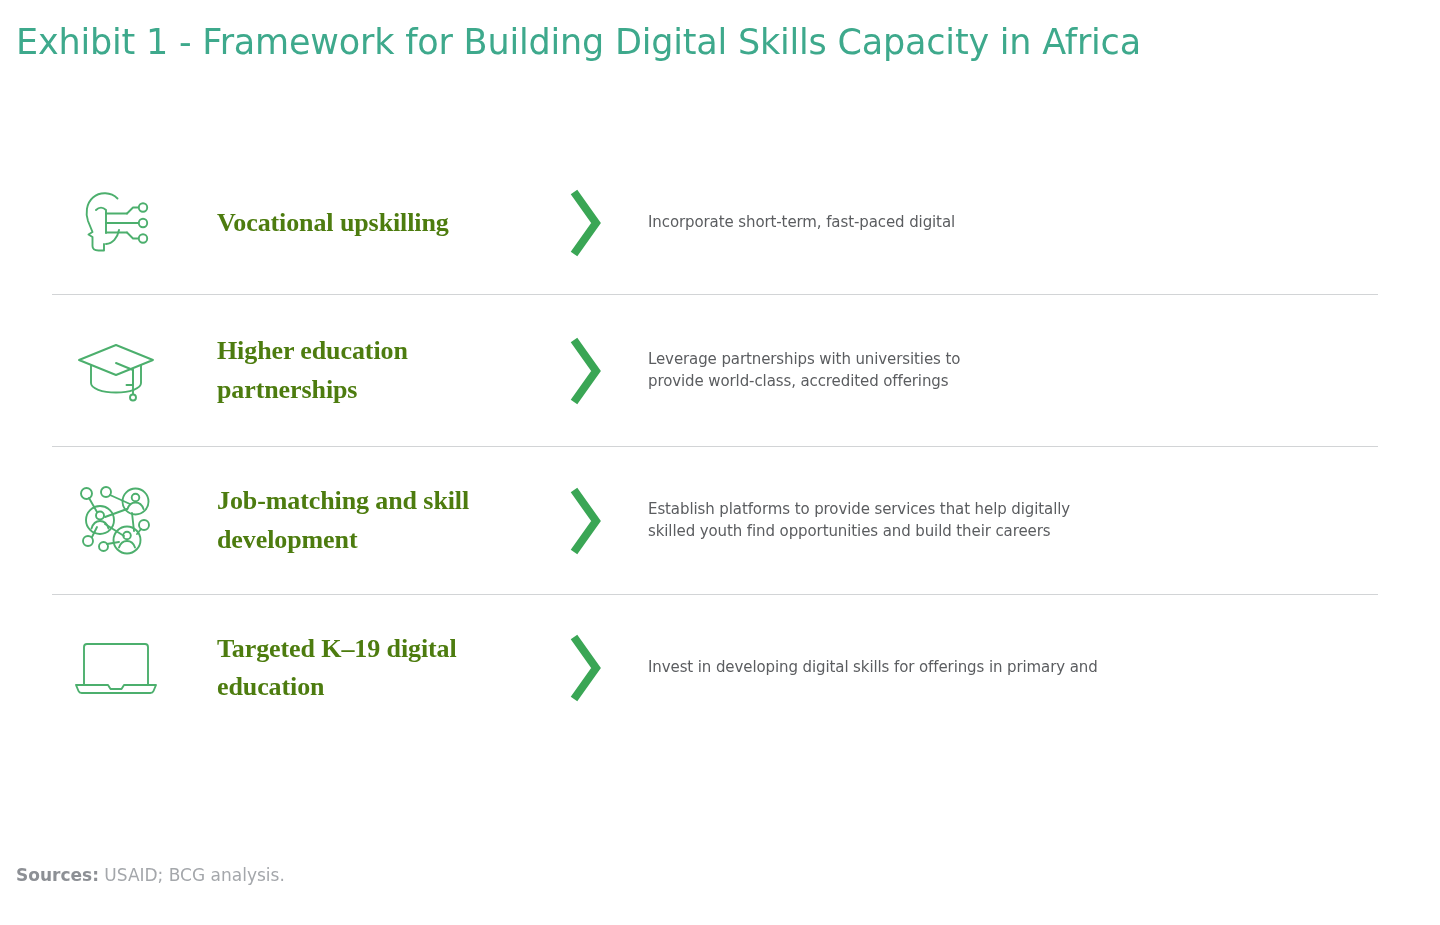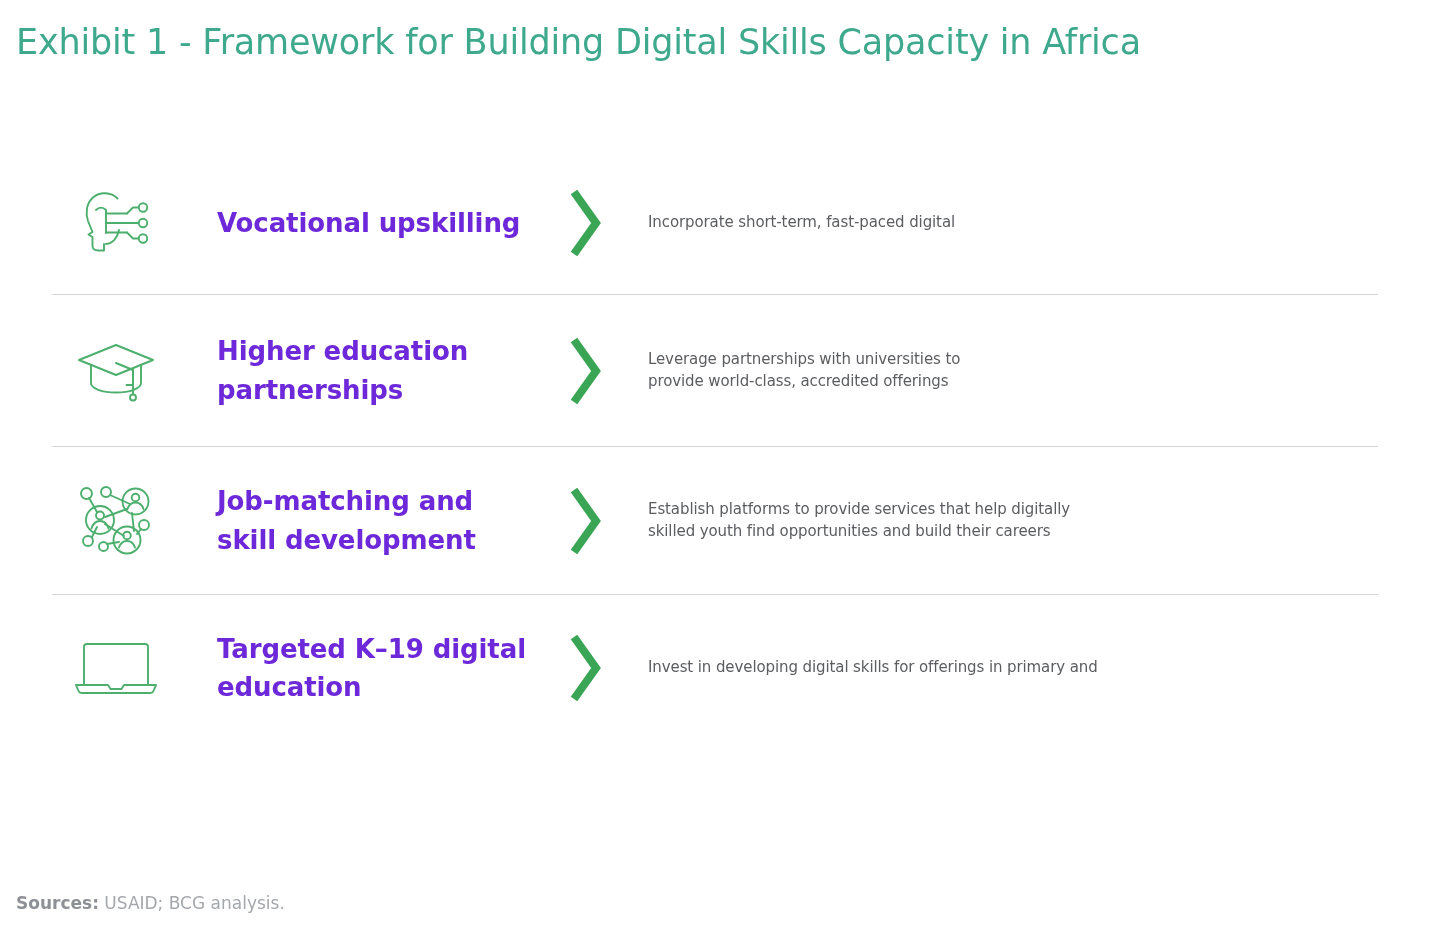--- a/index.html
+++ b/index.html
@@ -59,22 +59,23 @@
   }
 
   .label-cell {
     width: 358px;
     flex: 0 0 358px;
     padding-left: 37px;
     box-sizing: border-box;
     font-size: 26px;
     font-weight: 700;
     line-height: 1.47;
-    color: #6d28d9;
+    color: #4d7c0f;
     letter-spacing: -0.1px;
+    font-family: Liberation Serif, serif;
   }
 
   .chevron-cell {
     width: 96px;
     flex: 0 0 96px;
     display: flex;
     align-items: center;
     justify-content: center;
   }
 
@@ -86,21 +87,21 @@
     font-weight: 400;
     line-height: 1.45;
     color: #5b5d60;
     letter-spacing: -0.1px;
   }
   .desc-cell .line { display: block; white-space: nowrap; }
 
   .sources {
     position: absolute;
     left: 16px;
-    top: 893px;
+    top: 865px;
     font-size: 17px;
     color: #a4a7ab;
     letter-spacing: 0px;
   }
   .sources .sources-label {
     font-weight: 700;
     color: #8d9095;
   }
 </style>
 </head>

